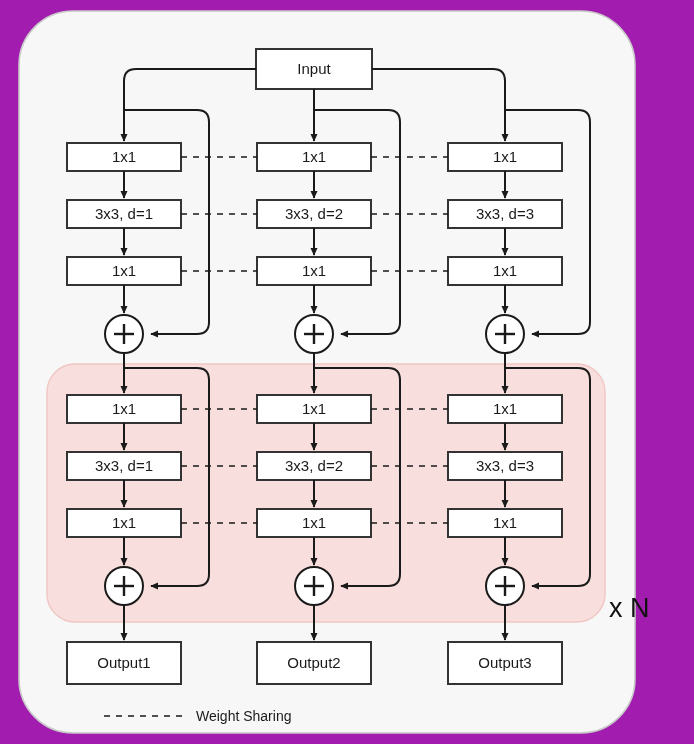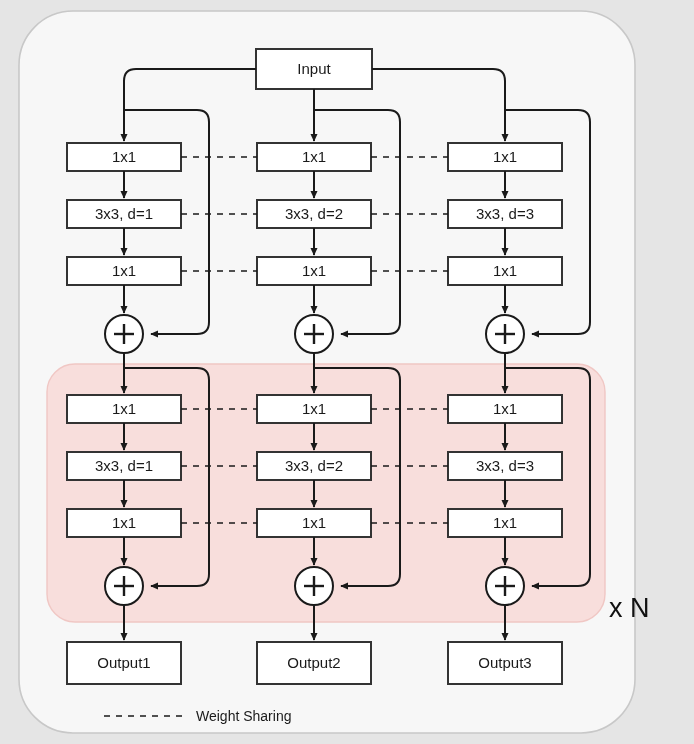--- a/index.html
+++ b/index.html
@@ -1,18 +1,18 @@
 <!DOCTYPE html>
 <html><head>
 <meta charset="utf-8">
 <style>
   html,body{margin:0;padding:0;background:#ffffff;}
   body{width:694px;height:744px;overflow:hidden;
        font-family:"Liberation Sans","DejaVu Sans",sans-serif;}
-  #stage{position:relative;width:694px;height:744px;background:#e5e5e5;}
+  #stage{position:relative;width:694px;height:744px;background:#a21caf;}
   svg#diagram{position:absolute;left:0;top:0;width:694px;height:744px;display:block;}
   .node-box{fill:#ffffff;stroke:#333333;stroke-width:2;}
   .node-label{font-family:"Liberation Sans","DejaVu Sans",sans-serif;font-size:15px;
               fill:#1a1a1a;text-anchor:middle;dominant-baseline:middle;}
   .flow-line{stroke:#1a1a1a;stroke-width:2;fill:none;stroke-linecap:butt;stroke-linejoin:round;}
   .share-line{stroke:#1a1a1a;stroke-width:1.6;fill:none;stroke-dasharray:6 6;}
   .sum-circle{fill:#ffffff;stroke:#1a1a1a;stroke-width:2;}
   .sum-plus{stroke:#1a1a1a;stroke-width:2.4;stroke-linecap:butt;}
   .outer-panel{fill:#f7f7f7;stroke:#c8c8c8;stroke-width:1.6;}
   .repeat-panel{fill:#f8dedc;stroke:#f0c7c4;stroke-width:1.4;}

